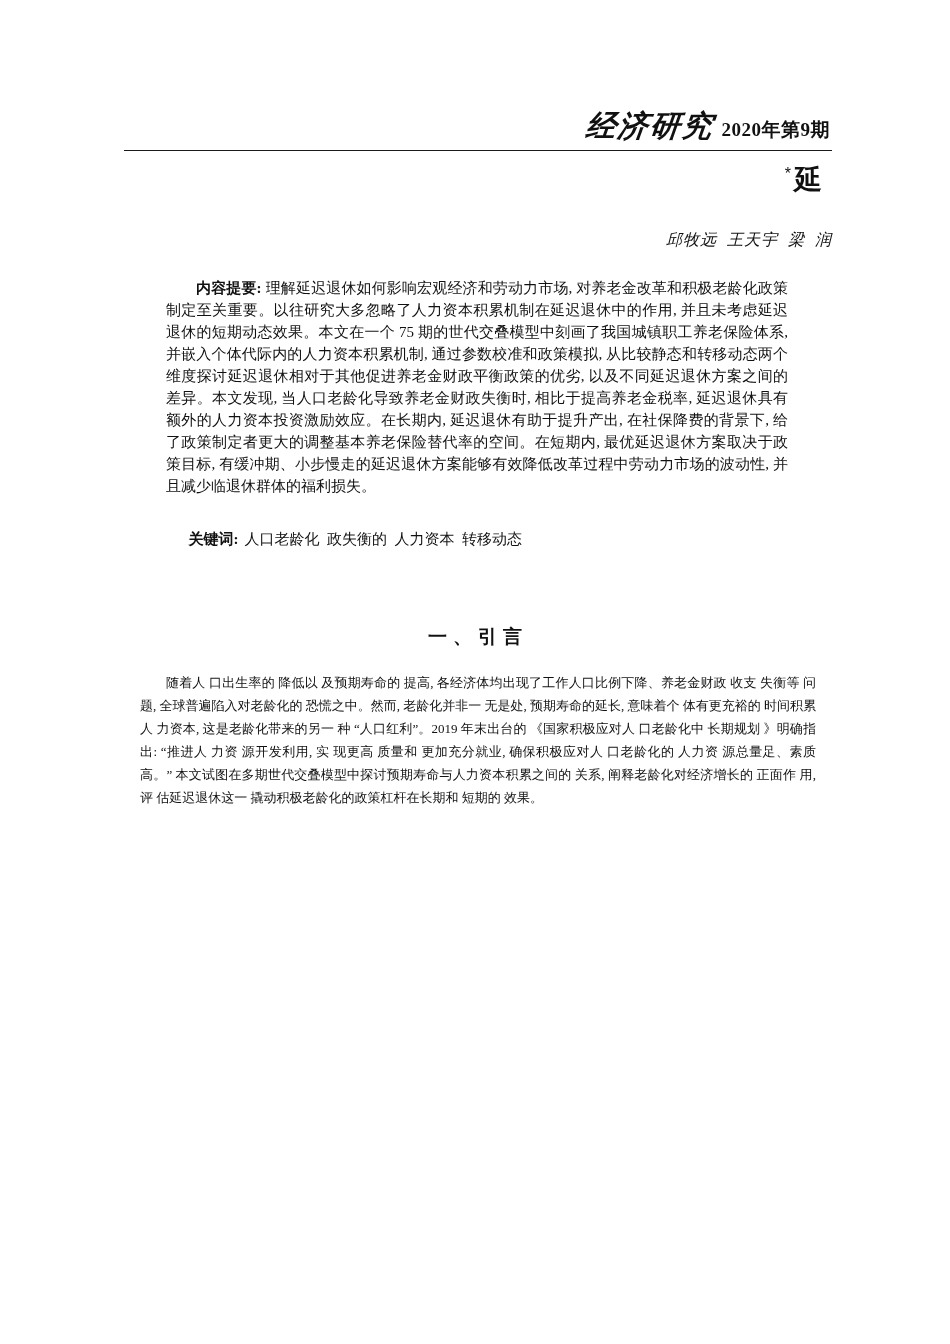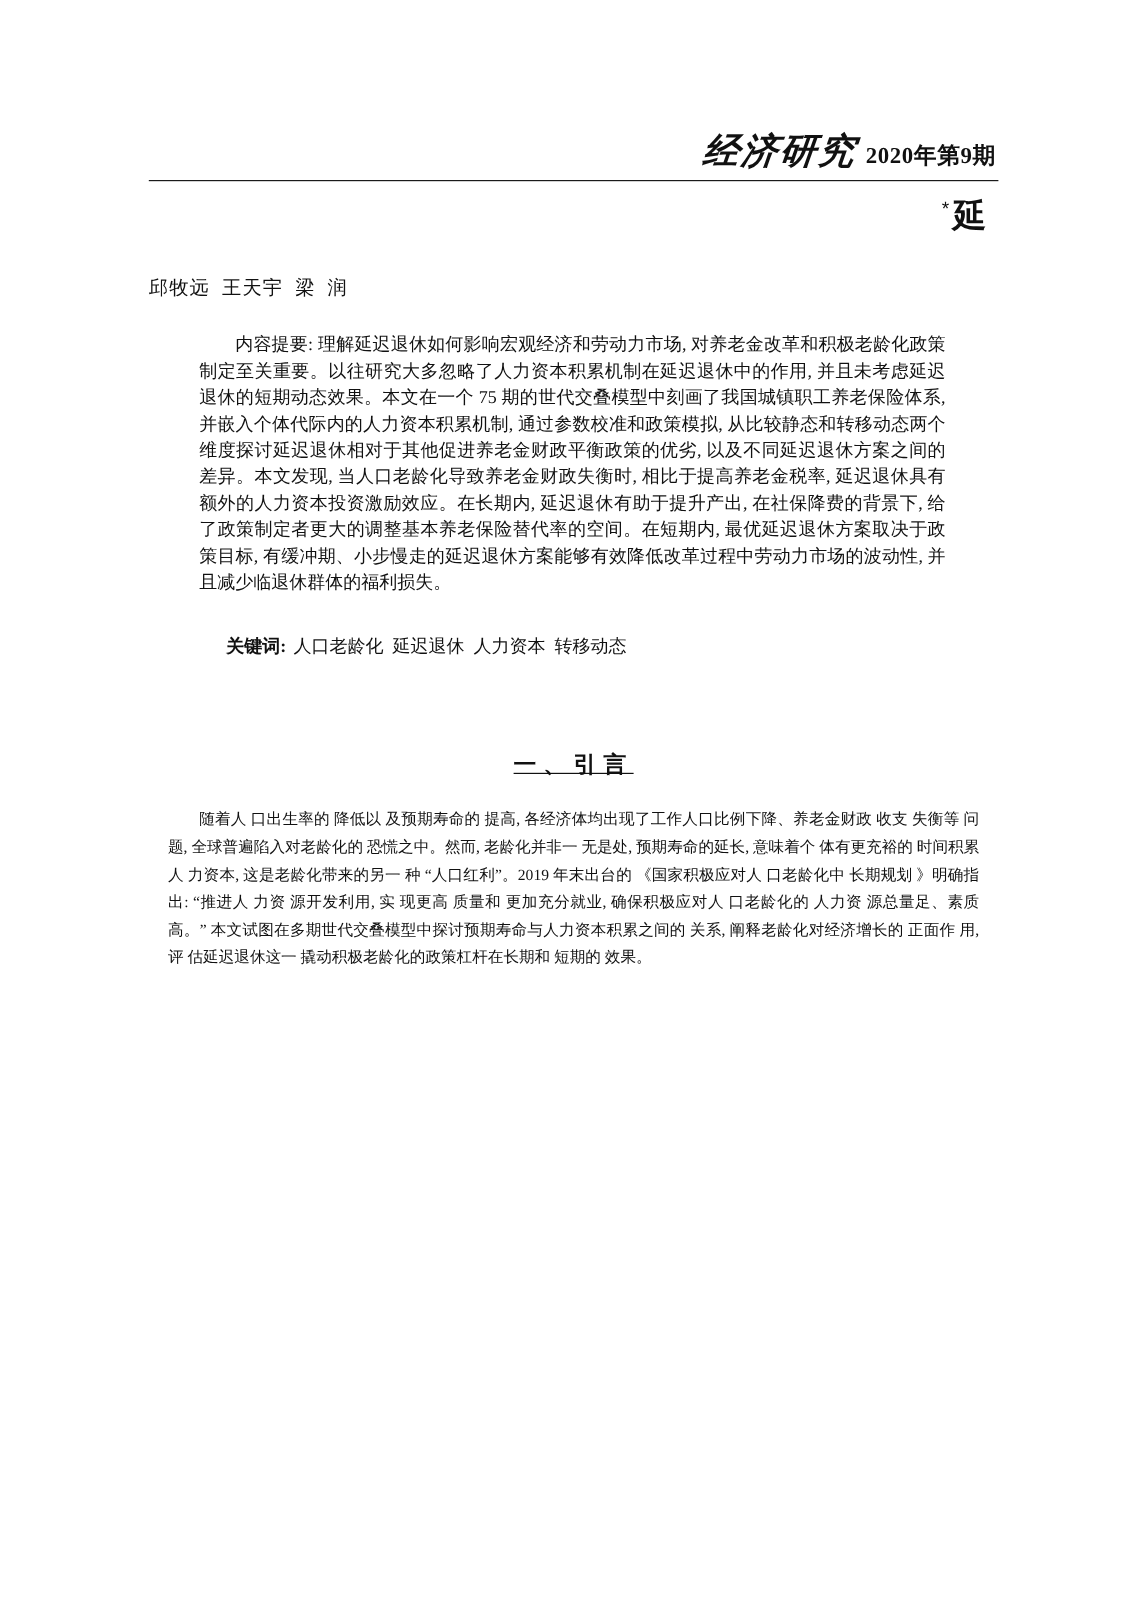--- a/index.html
+++ b/index.html
@@ -65,35 +65,36 @@
     margin-top: 3px;
     font-family: "Liberation Sans", "DejaVu Sans", sans-serif;
     font-size: 28px;
     font-weight: bold;
     letter-spacing: 4px;
     line-height: 1.15;
   }
   
   .authors {
     margin-top: 34px;
-    text-align: left;
+    text-align: right;
     font-size: 16px;
     letter-spacing: 1px;
     white-space: pre-wrap;
+    font-style: italic;
   }
   
   .abstract {
     margin: 26px 44px 0 42px;
     font-size: 15px;
     line-height: 1.47;
     text-align: justify;
     text-indent: 2em;
   }
   .abstract-label {
-    font-weight: normal;
+    font-weight: bold;
     margin-right: 4px;
     margin-top: 13px;
   }
   
   .keywords {
     margin: 9px 44px 0 42px;
     font-size: 15px;
     line-height: 1.47;
     text-indent: 2em;
     white-space: pre-wrap;
@@ -104,21 +105,20 @@
   }
   
   .section-heading {
     margin-top: 52px;
     margin-bottom: 22px;
     text-align: center;
     font-family: "Liberation Sans", "DejaVu Sans", sans-serif;
     font-size: 19px;
     font-weight: bold;
     letter-spacing: 6px;
-    text-decoration: underline;
   }
   
   .body-para {
     font-size: 13px;
     line-height: 1.76;
     text-align: justify;
     text-indent: 2em;
     margin: 16px;
   }
 </style>
@@ -142,21 +142,21 @@
       </div>
     </div>
 
     <div class="authors">邱牧远  王天宇  梁  润</div>
 
     <div class="abstract">
       <span class="abstract-label">内容提要:</span><span>理解延迟退休如何影响宏观经济和劳动力市场, 对养老金改革和积极老龄化政策制定至关重要。以往研究大多忽略了人力资本积累机制在延迟退休中的作用, 并且未考虑延迟退休的短期动态效果。本文在一个 75 期的世代交叠模型中刻画了我国城镇职工养老保险体系, 并嵌入个体代际内的人力资本积累机制, 通过参数校准和政策模拟, 从比较静态和转移动态两个维度探讨延迟退休相对于其他促进养老金财政平衡政策的优劣, 以及不同延迟退休方案之间的差异。本文发现, 当人口老龄化导致养老金财政失衡时, 相比于提高养老金税率, 延迟退休具有额外的人力资本投资激励效应。在长期内, 延迟退休有助于提升产出, 在社保降费的背景下, 给了政策制定者更大的调整基本养老保险替代率的空间。在短期内, 最优延迟退休方案取决于政策目标, 有缓冲期、小步慢走的延迟退休方案能够有效降低改革过程中劳动力市场的波动性, 并且减少临退休群体的福利损失。</span>
     </div>
 
     <div class="keywords">
-      <span class="keywords-label">关键词:</span><span>人口老龄化  延迟退休  人力资本  转移动态</span>
+      <span class="keywords-label">关键词:</span><span>人口老龄化  政失衡的  人力资本  转移动态</span>
     </div>
 
     <h2 class="section-heading">一、引言</h2>
 
     <p class="body-para">随着人 口出生率的 降低以 及预期寿命的 提高, 各经济体均出现了工作人口比例下降、养老金财政 收支 失衡等 问题, 全球普遍陷入对老龄化的 恐慌之中。然而, 老龄化并非一 无是处, 预期寿命的延长, 意味着个 体有更充裕的 时间积累人 力资本, 这是老龄化带来的另一 种 “人口红利”。2019 年末出台的 《国家积极应对人 口老龄化中 长期规划 》明确指出: “推进人 力资 源开发利用, 实 现更高 质量和 更加充分就业, 确保积极应对人 口老龄化的 人力资 源总量足、素质高。” 本文试图在多期世代交叠模型中探讨预期寿命与人力资本积累之间的 关系, 阐释老龄化对经济增长的 正面作 用, 评 估延迟退休这一 撬动积极老龄化的政策杠杆在长期和 短期的 效果。</p>
 
   </div>
 </div>
 
 </body></html>

